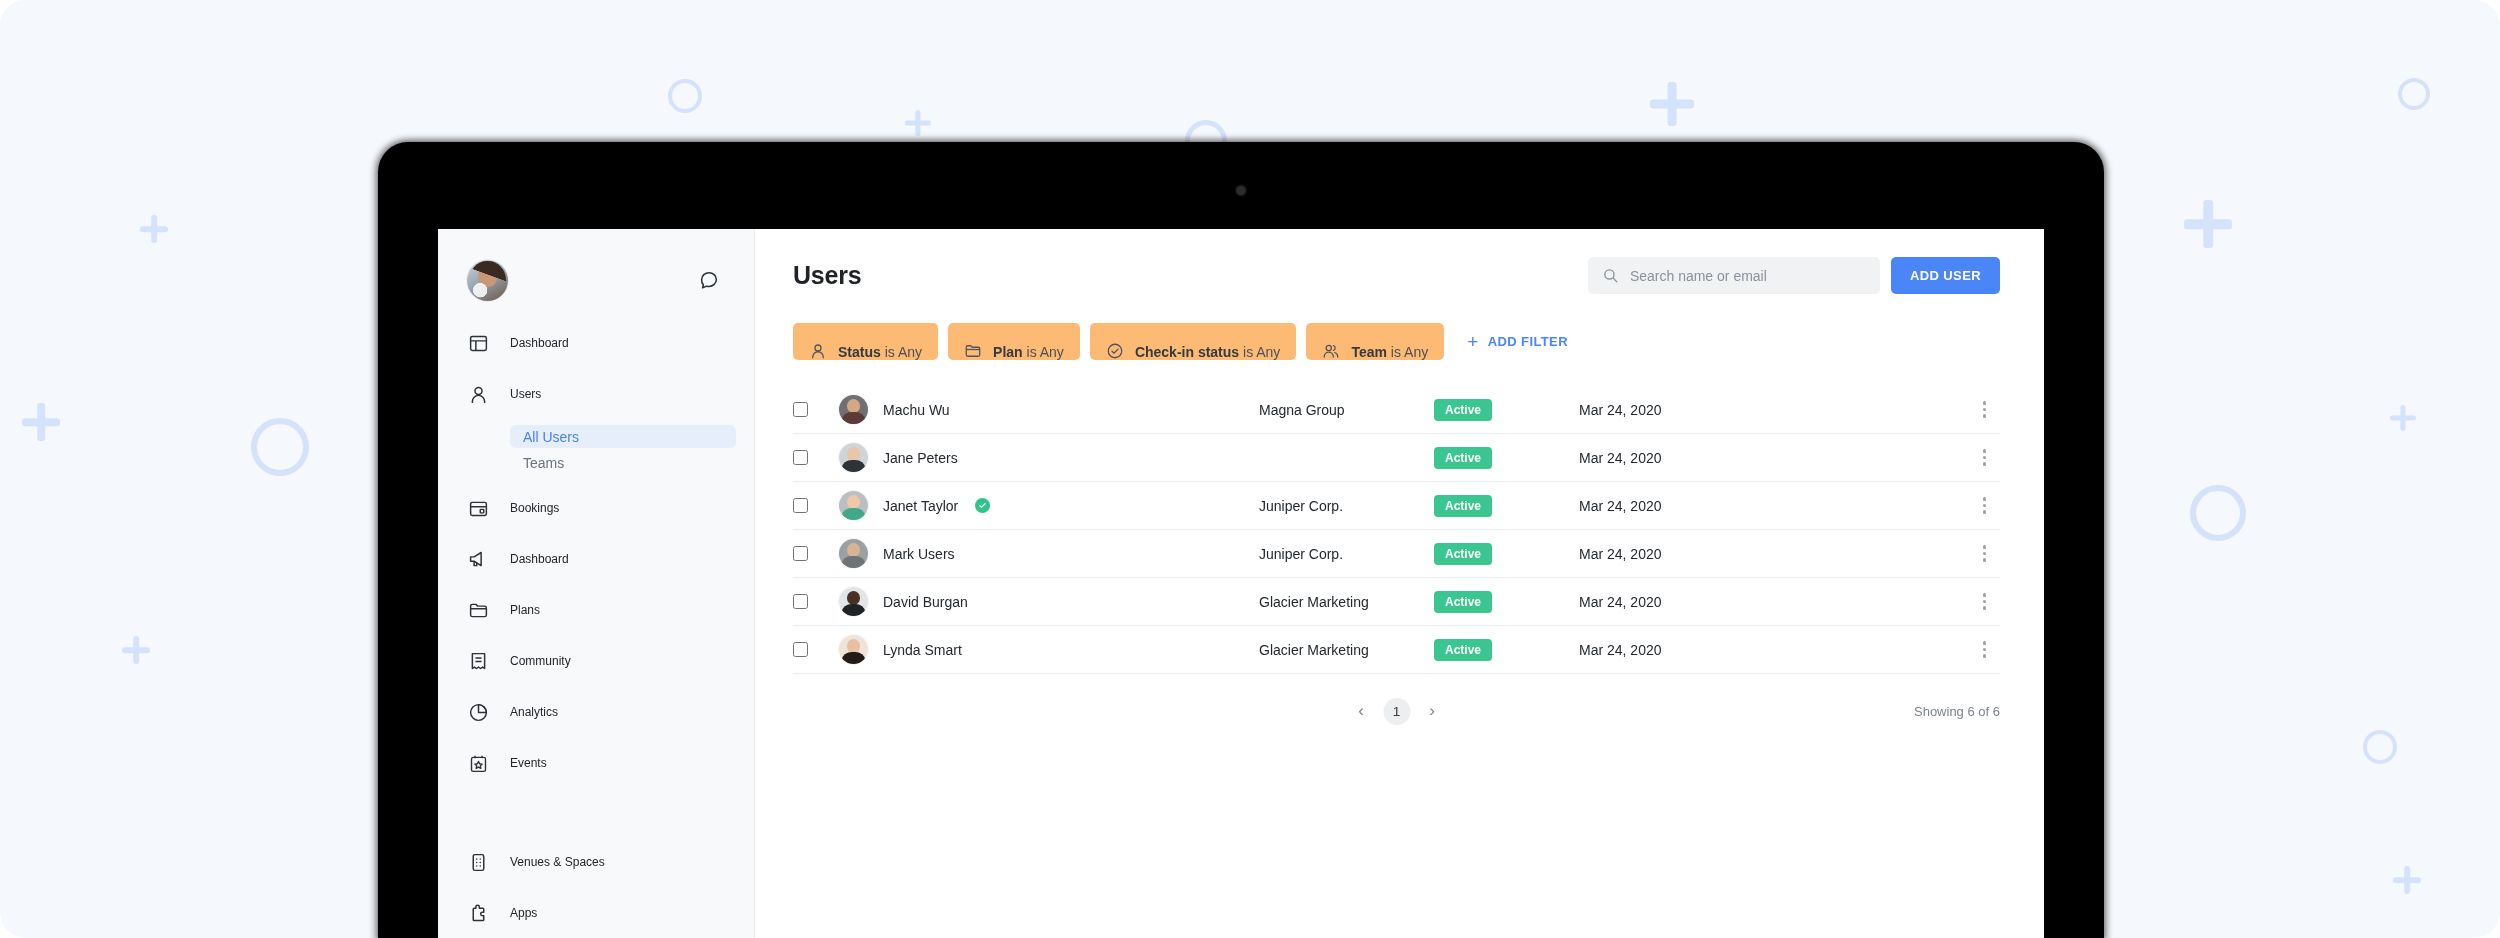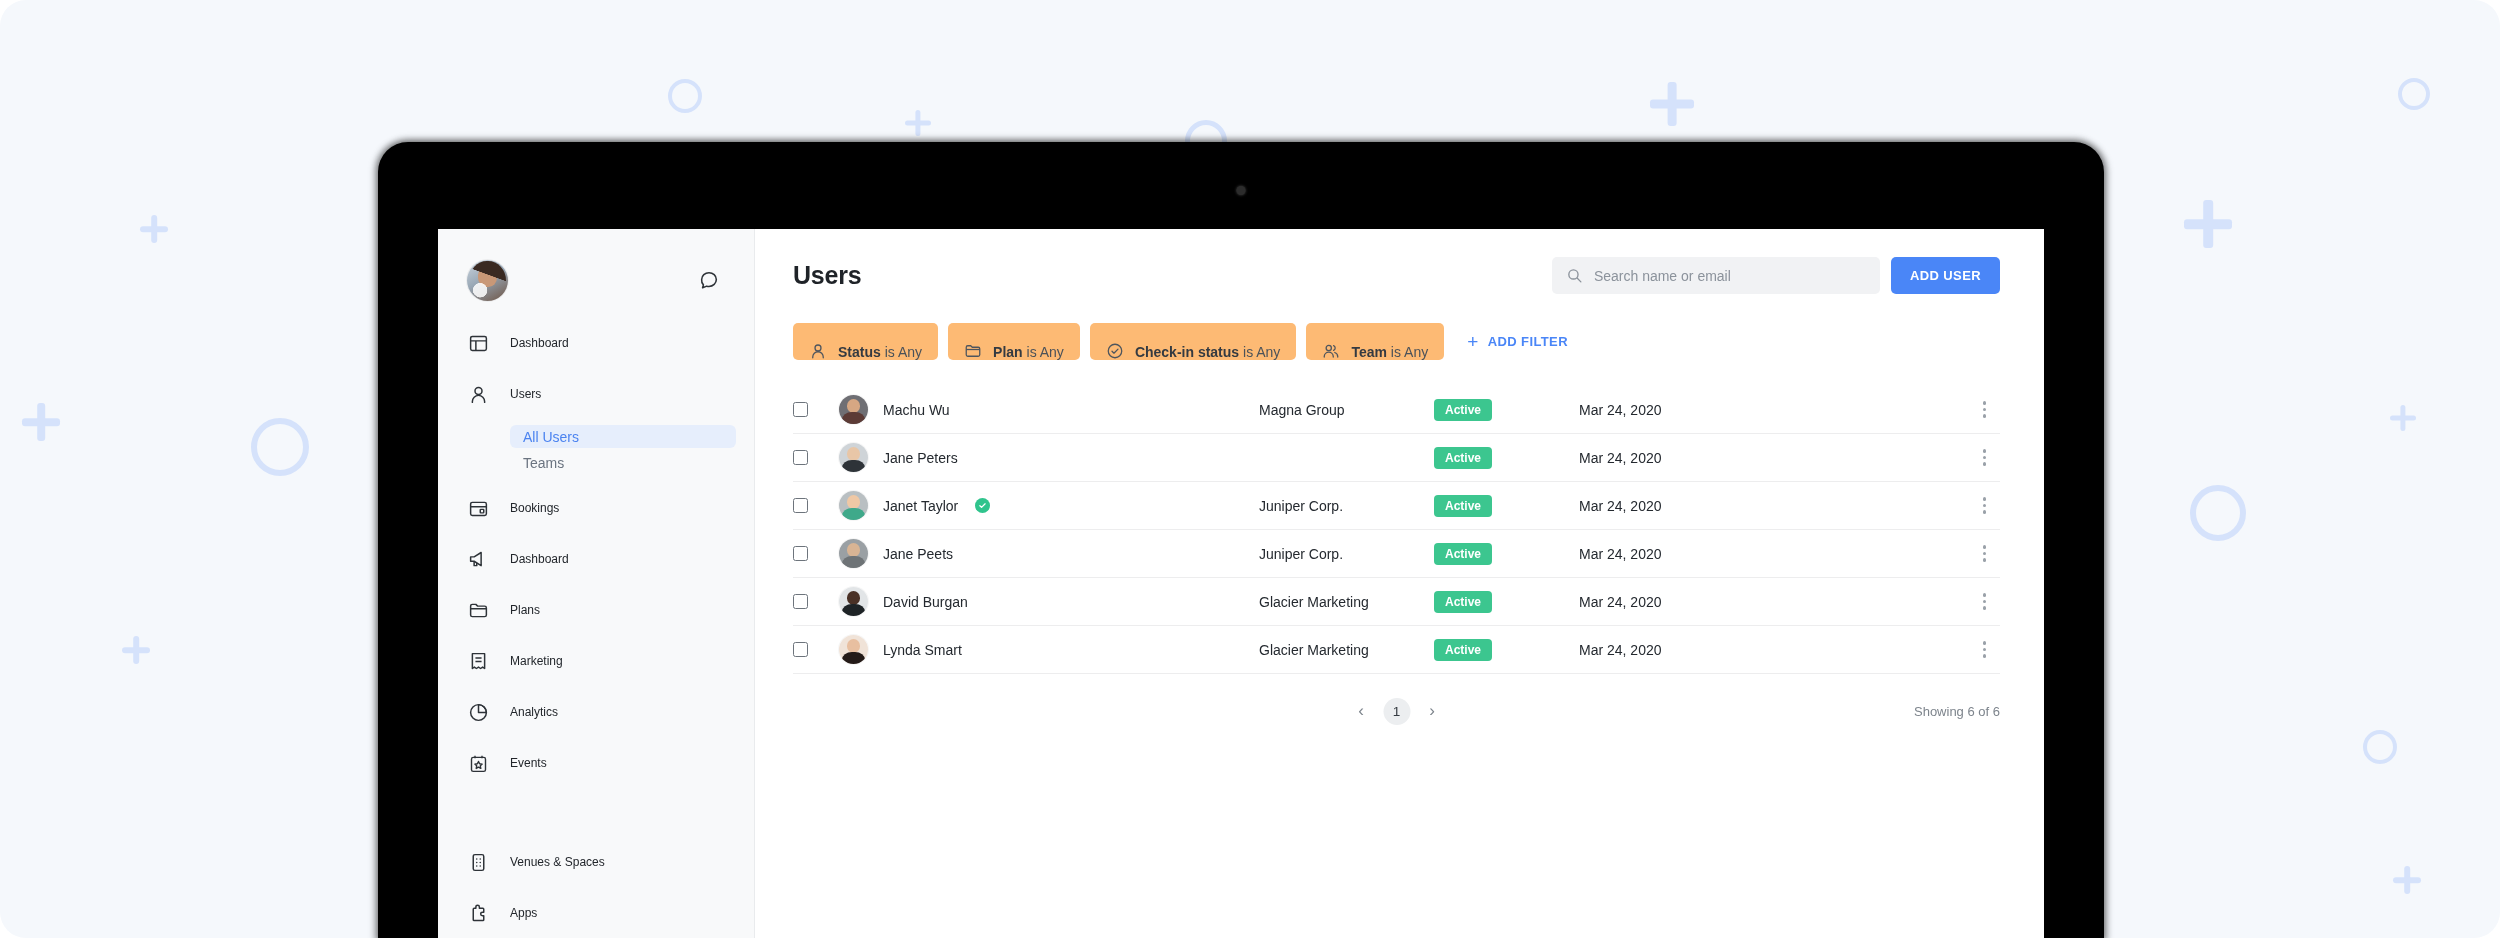--- a/index.html
+++ b/index.html
@@ -99,21 +99,21 @@
 
   
   .main { flex: 1; background: #fff; position: relative; }
   .main-head {
     display: flex; align-items: center; justify-content: space-between;
     padding: 28px 44px 0 38px;
   }
   .page-title { font-size: 25px; font-weight: 700; color: #1f2328; letter-spacing: -.2px; }
   .head-right { display: flex; align-items: center; gap: 11px; }
   .search-box {
-    width: 328px; height: 37px; background: #f1f2f4; border-radius: 5px;
+    width: 292px; height: 37px; background: #f1f2f4; border-radius: 5px;
     display: flex; align-items: center; gap: 11px; padding: 0 14px;
   }
   .search-box svg { width: 17px; height: 17px; color: #8b929b; flex: none; }
   .search-input {
     border: 0; background: transparent; outline: none; width: 100%;
     font-family: inherit; font-size: 14px; color: #2c3138;
   }
   .search-input::placeholder { color: #8b929b; }
   .add-user-btn {
     height: 37px; padding: 0 19px; background: #4a86f7; color: #fff;
@@ -298,21 +298,21 @@
             <span>Plans</span>
           </div>
 
           <div class="nav-item">
             <span class="nav-ico">
               <svg viewBox="0 0 24 24" fill="none" stroke="currentColor" stroke-width="1.7" stroke-linejoin="round">
                   <path d="M5 3h14v17l-2.3-1.6L14.4 20 12 18.4 9.6 20 7.3 18.4 5 20V3z"></path>
                   <path d="M8.5 8h7M8.5 12h7"></path>
                 </svg>
             </span>
-            <span>Marketing</span>
+            <span>Community</span>
           </div>
 
           <div class="nav-item">
             <span class="nav-ico">
               <svg viewBox="0 0 24 24" fill="none" stroke="currentColor" stroke-width="1.7" stroke-linejoin="round">
                   <circle cx="12" cy="12" r="9"></circle>
                   <path d="M12 12V3a9 9 0 0 1 9 9h-9z"></path>
                 </svg>
             </span>
             <span>Analytics</span>
@@ -498,21 +498,21 @@
           <div class="trow">
             <div class="c-check">
                 <span class="cbox"></span>
               </div>
             <div class="c-name">
               <span class="avatar-cell">
                 <span class="av-bg" style="background:#9aa0a4"></span>
                   <span class="av-head" style="background:#d8b494"></span>
                   <span class="av-body" style="background:#6e7376"></span>
               </span>
-              <span class="td">Jane Peets</span>
+              <span class="td">Mark Users</span>
             </div>
             <div class="c-team td">Juniper Corp.</div>
             <div class="c-status"><span class="badge">Active</span></div>
             <div class="c-joined td">Mar 24, 2020</div>
             <div class="c-more">
                 <span class="more-dots">
                   <i></i>
                   <i></i>
                   <i></i>
                 </span>

